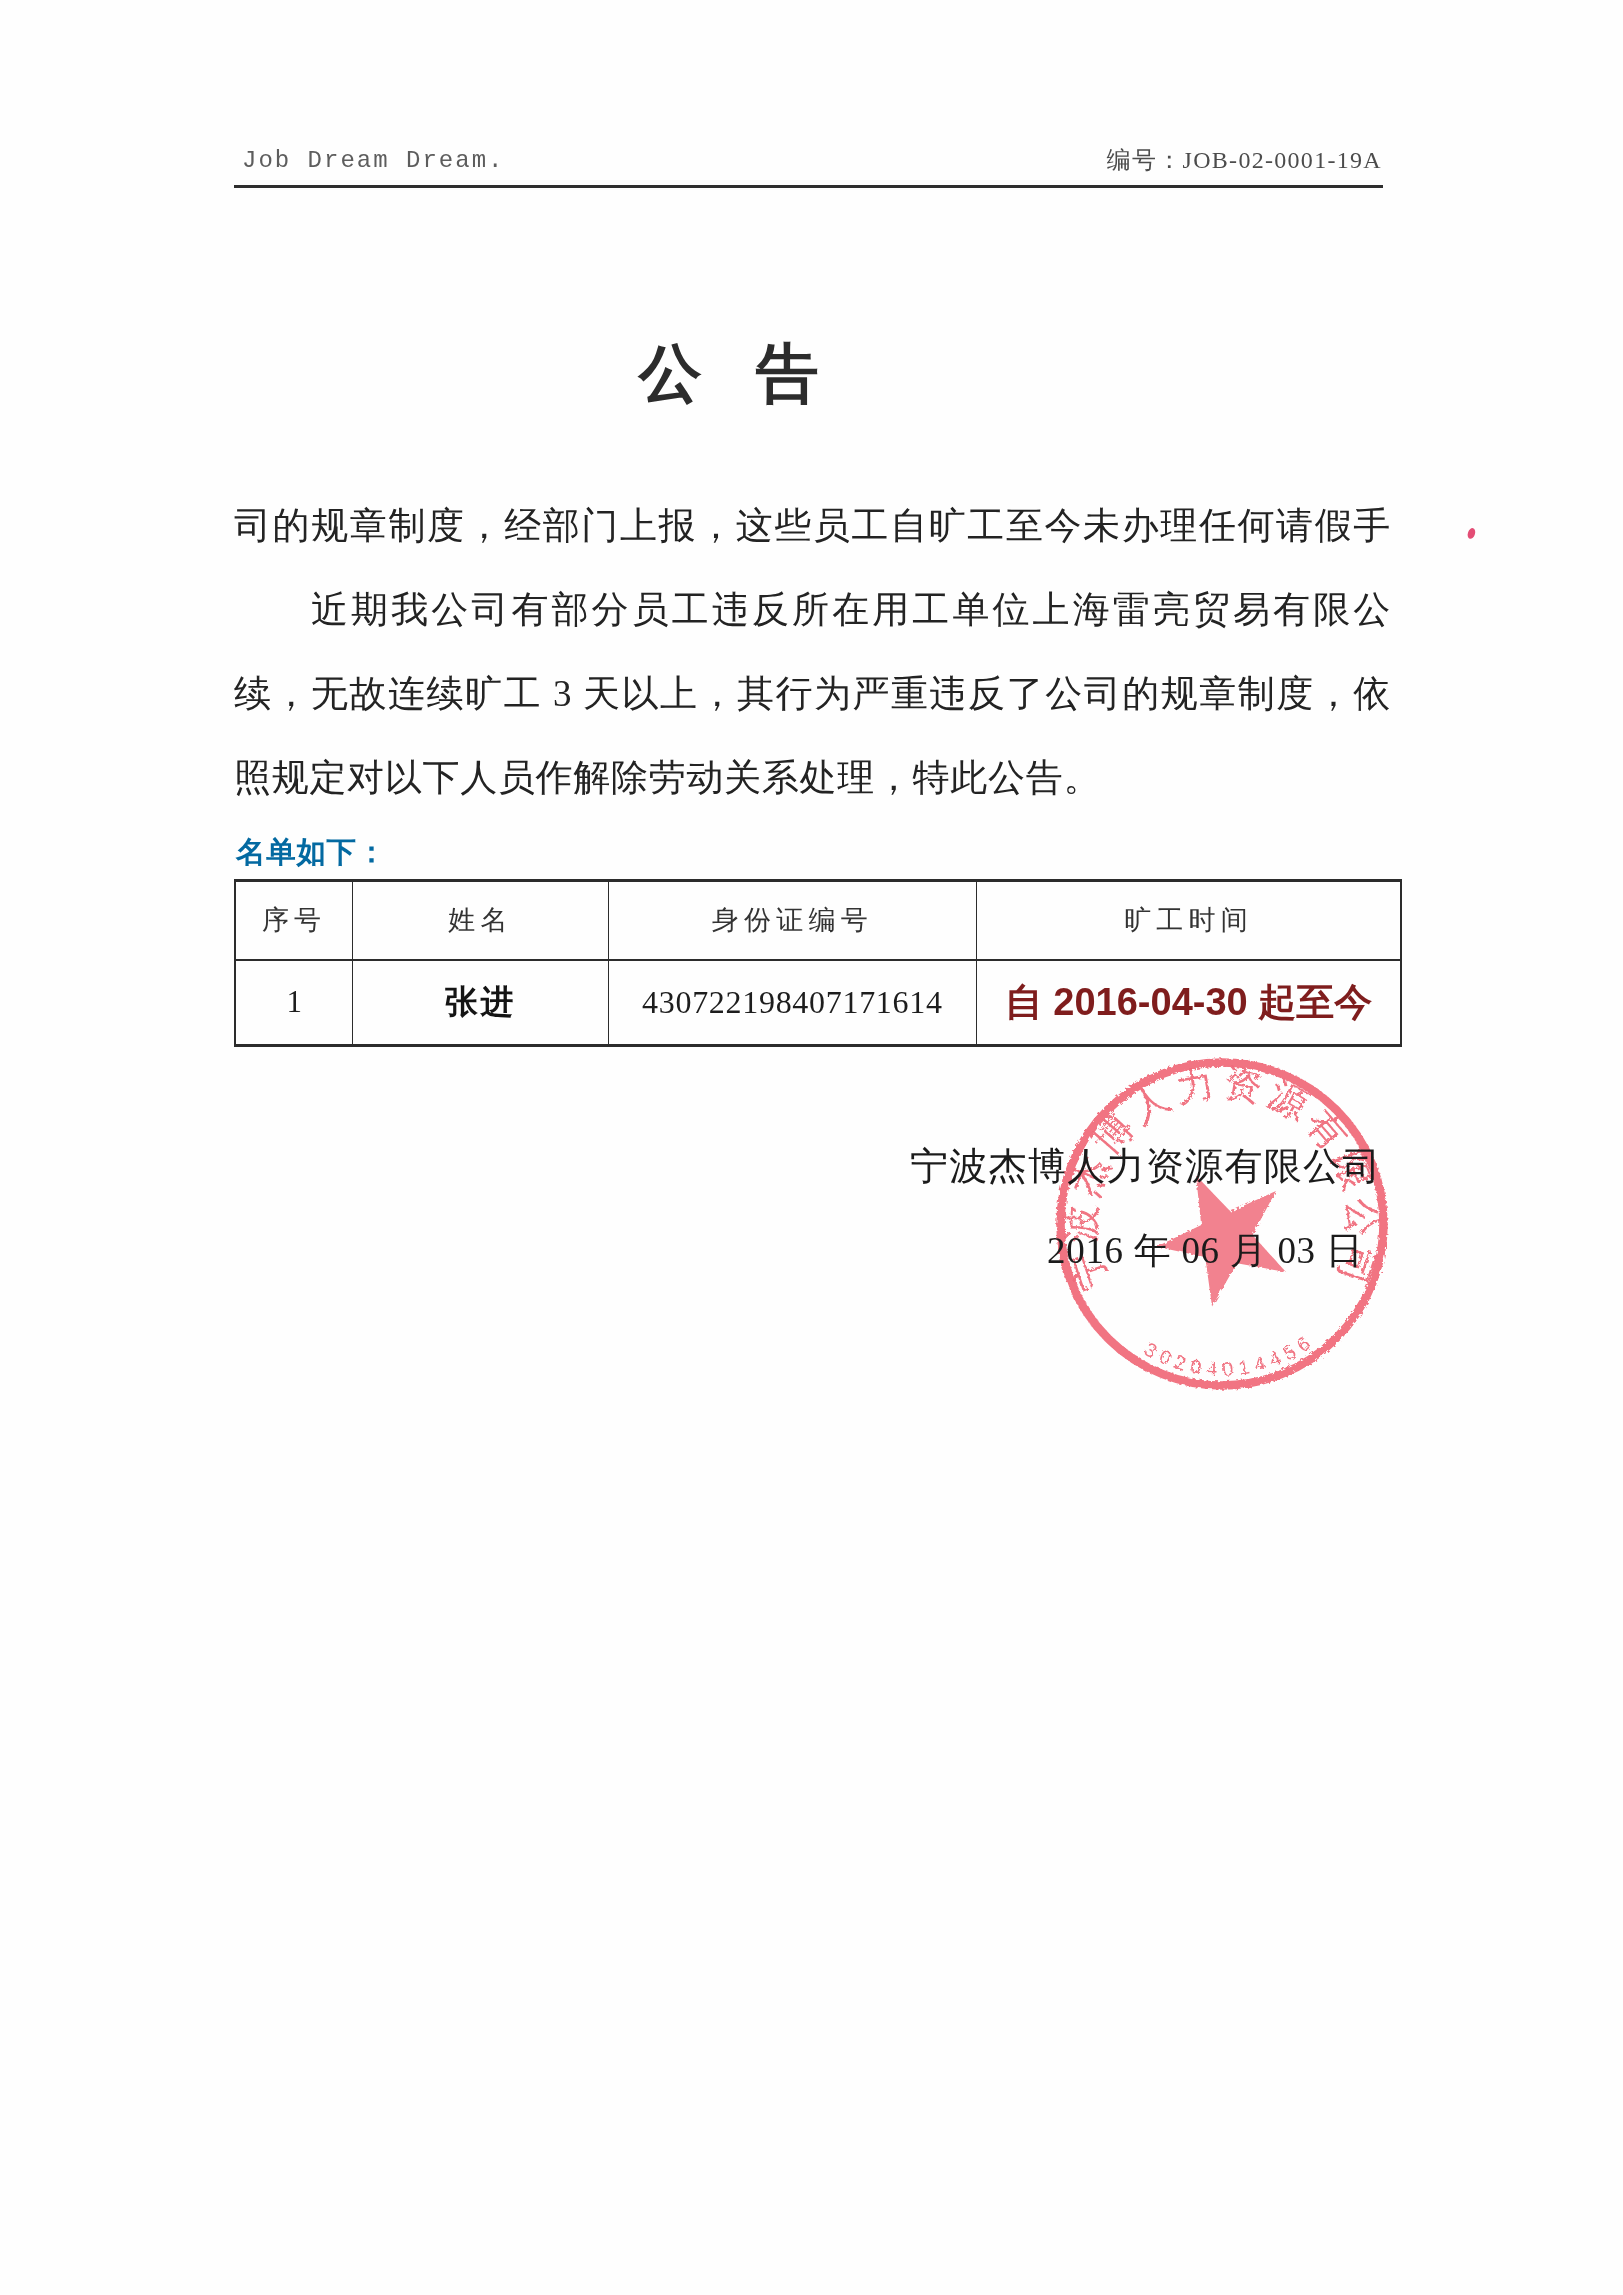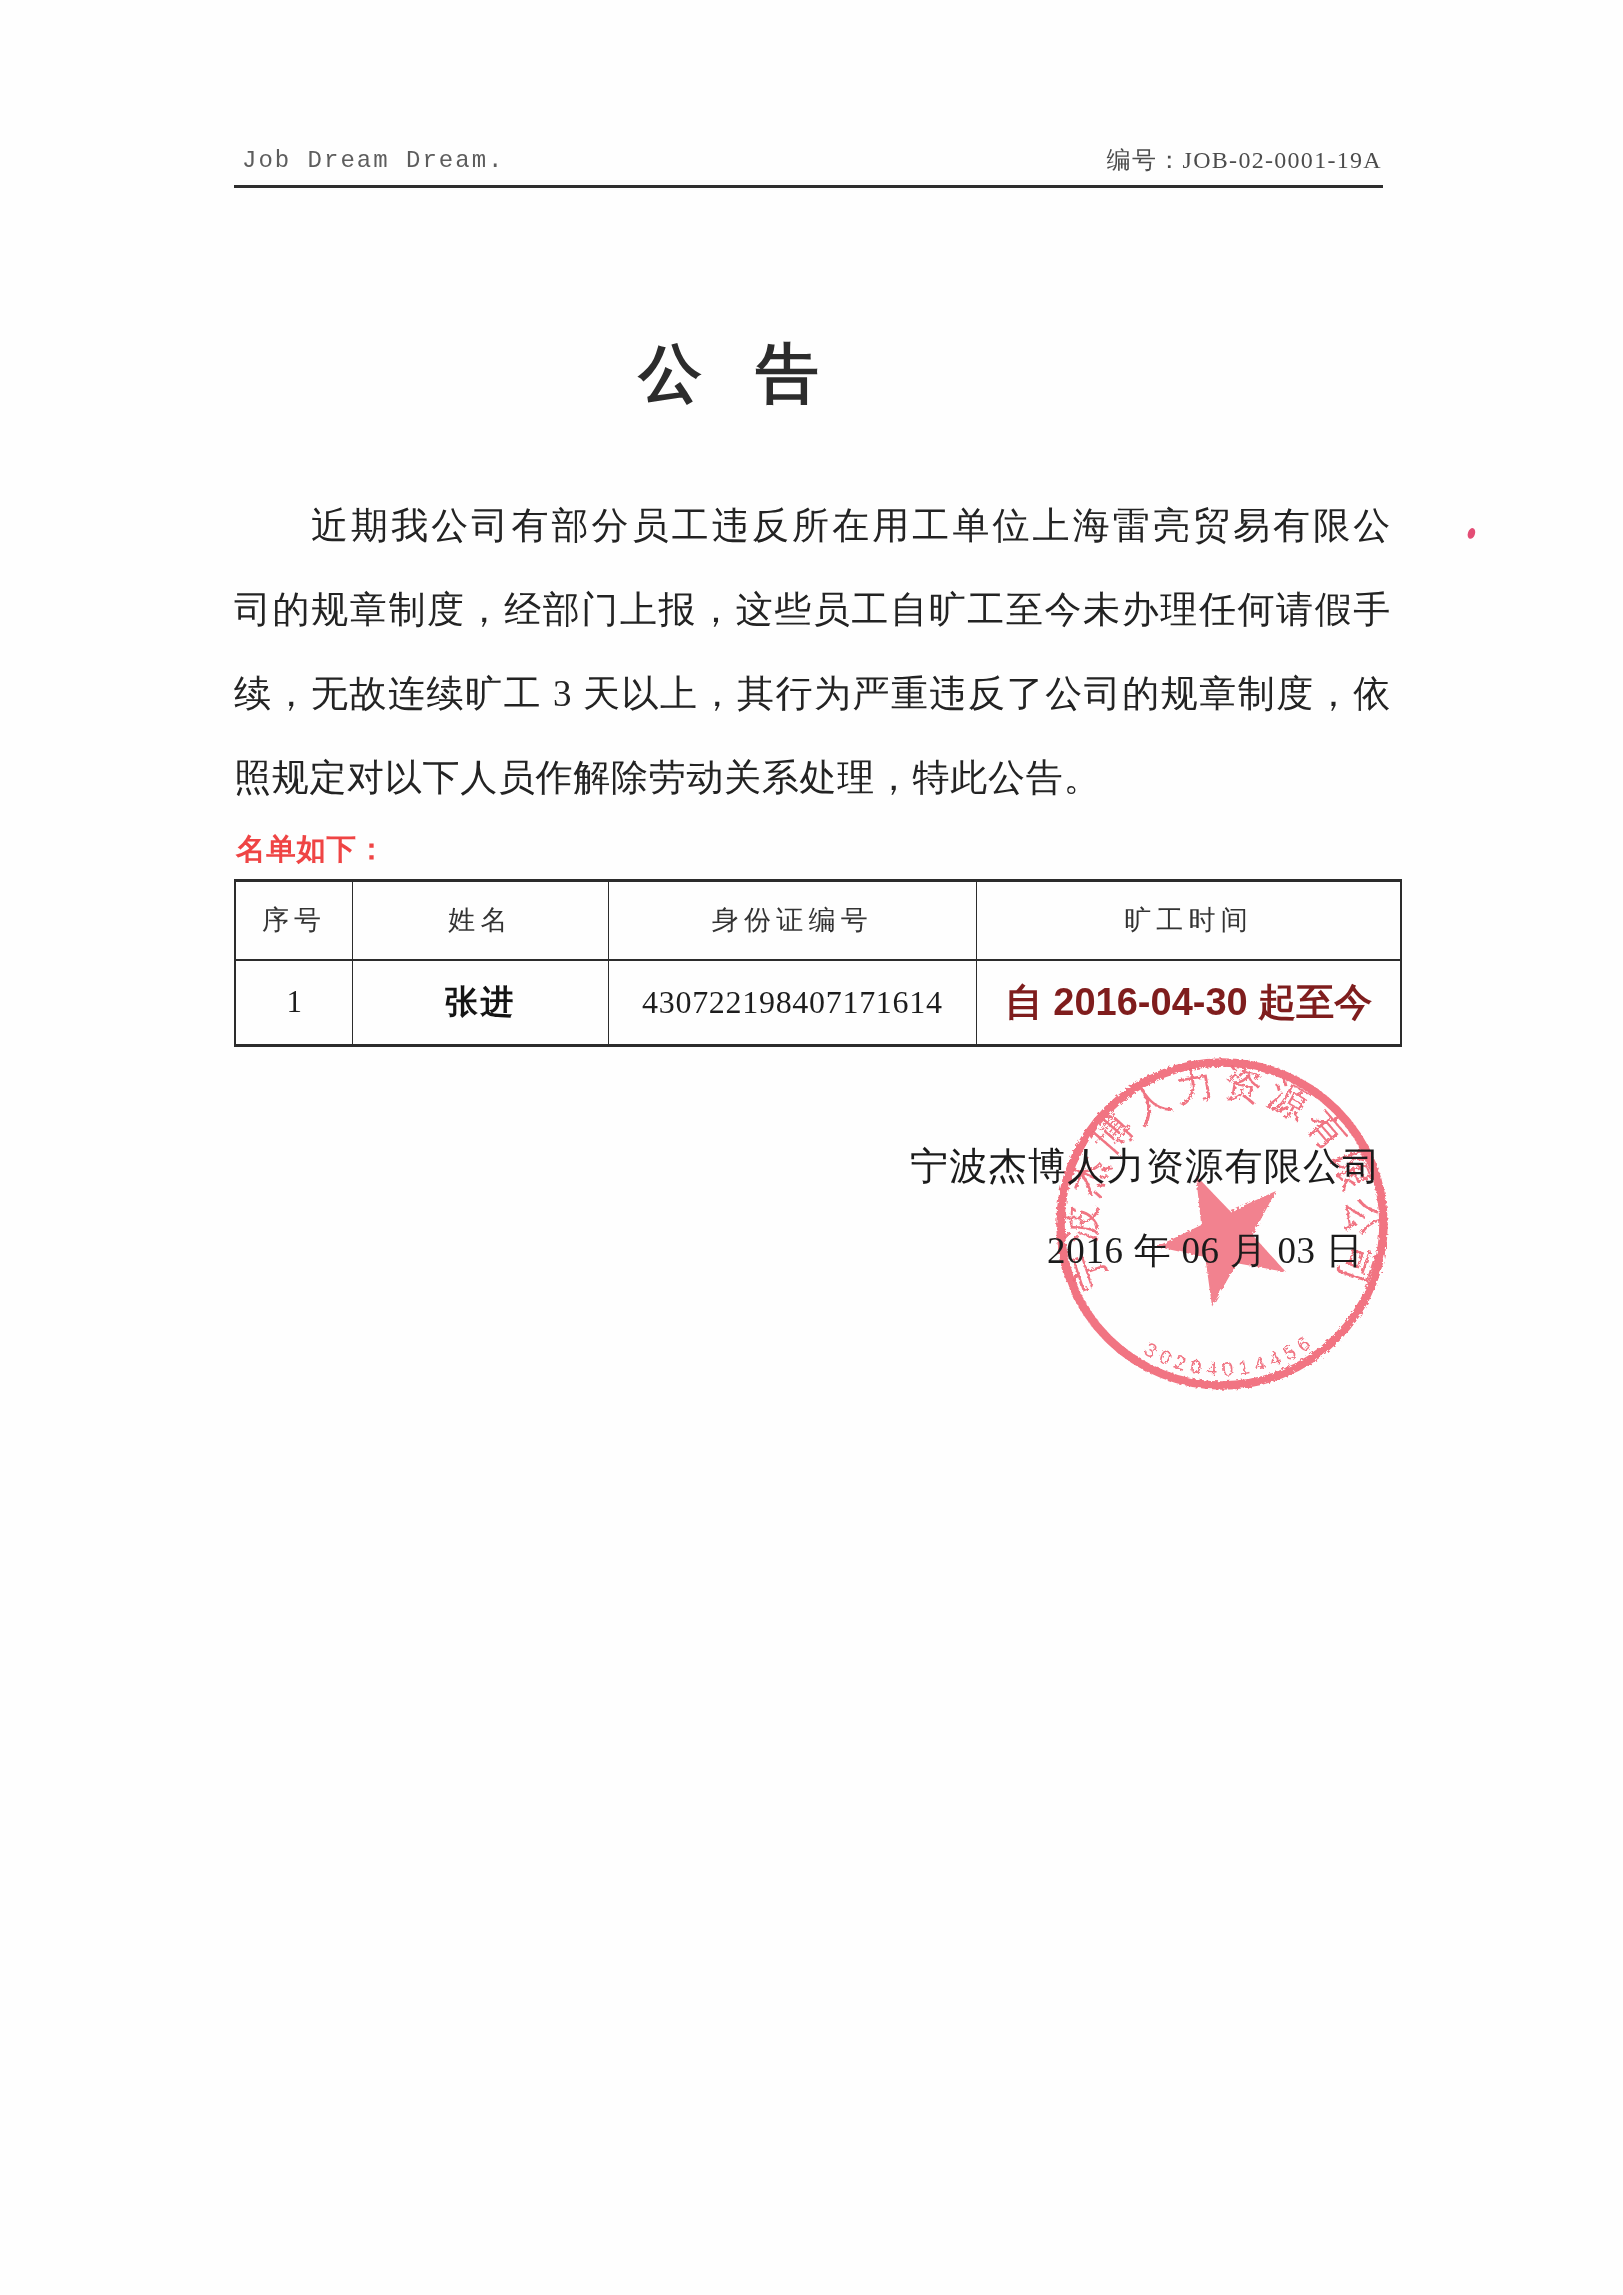--- a/index.html
+++ b/index.html
@@ -48,23 +48,23 @@
   }
   .body-line.justify{
     white-space:normal;
     text-align:justify;
     text-align-last:justify;
   }
   .body-line.indent{padding-left:77px;}
   
   .list-label{
     position:absolute;left:236px;top:833px;
-    font-family:Liberation Mono, monospace;
+    font-family:Liberation Sans, sans-serif;
     font-size:29.5px;font-weight:bold;line-height:37px;
-    color:#ef4444;letter-spacing:0.7px;
+    color:#0369a1;letter-spacing:0.7px;
   }
   
   .roster{
     position:absolute;left:234px;top:879px;
     width:1168px;
     border-collapse:collapse;table-layout:fixed;
   }
   .roster col.c1{width:10.1%;}
   .roster col.c2{width:21.9%;}
   .roster col.c3{width:31.6%;}
@@ -119,22 +119,22 @@
 
 <div class="page">
 
   <div class="hdr-slogan">Job Dream Dream.</div>
   <div class="hdr-docno">编号：JOB-02-0001-19A</div>
   <div class="hdr-rule"></div>
 
   <div class="doc-title">公 告</div>
 
   <div class="body-block">
+    <div class="body-line justify">司的规章制度，经部门上报，这些员工自旷工至今未办理任何请假手</div>
     <div class="body-line justify indent">近期我公司有部分员工违反所在用工单位上海雷亮贸易有限公</div>
-    <div class="body-line justify">司的规章制度，经部门上报，这些员工自旷工至今未办理任何请假手</div>
     <div class="body-line justify">续，无故连续旷工 3 天以上，其行为严重违反了公司的规章制度，依</div>
     <div class="body-line">照规定对以下人员作解除劳动关系处理，特此公告。</div>
   </div>
 
   <div class="list-label">名单如下：</div>
 
   <table class="roster">
     <colgroup>
         <col class="c1">
         <col class="c2">

